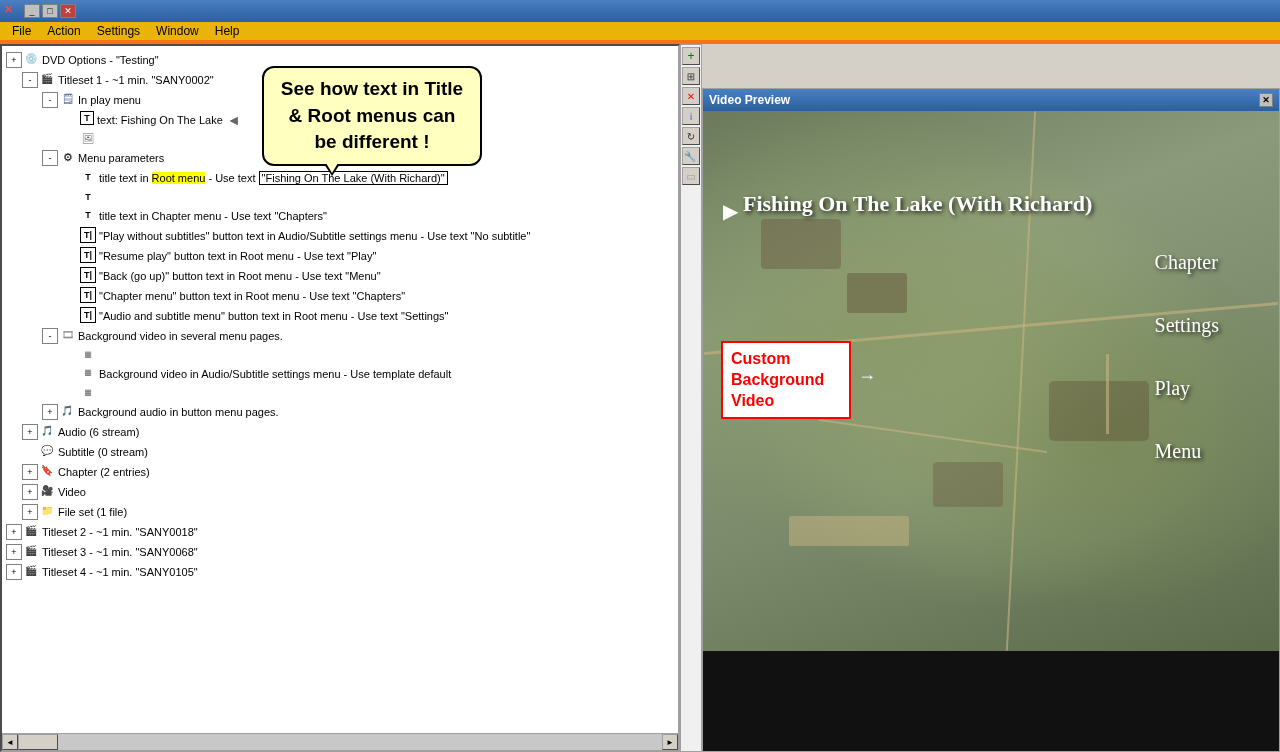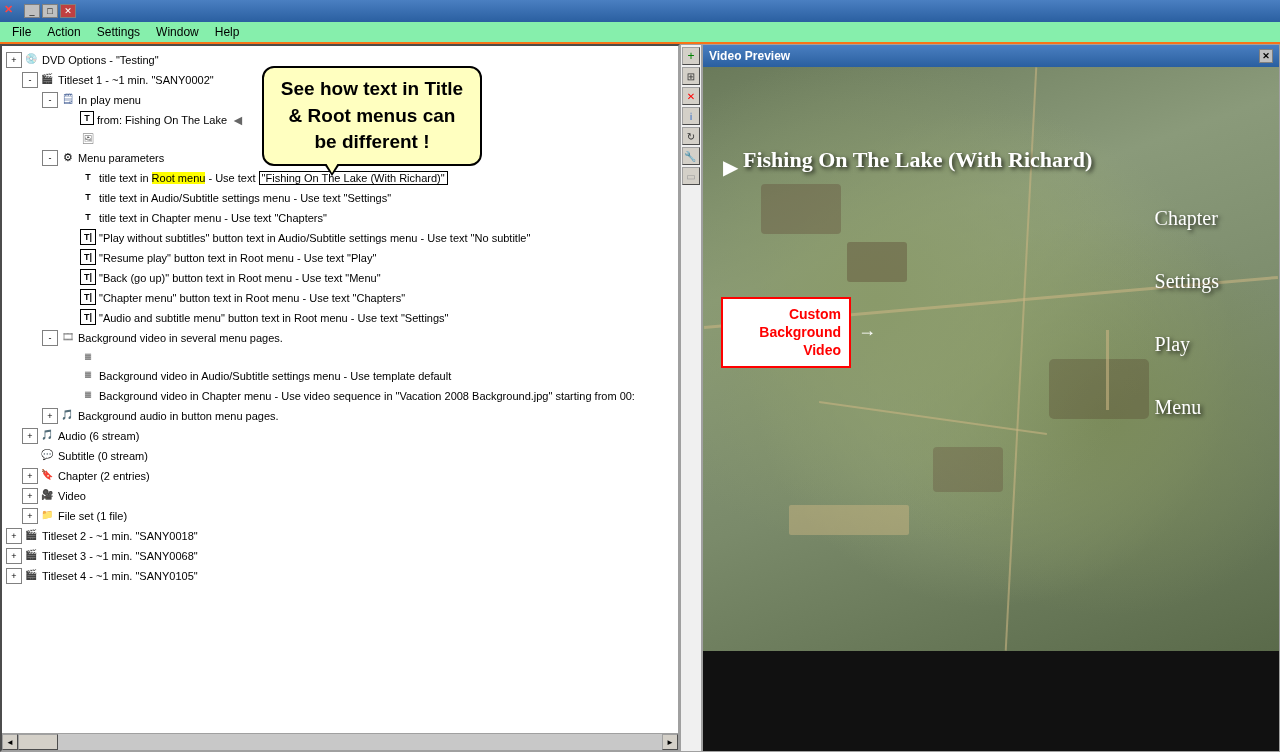--- a/index.html
+++ b/index.html
@@ -19,22 +19,22 @@
     .title-bar-text { flex: 1; font-size: 11px; font-weight: bold; }
     .title-bar-controls { display: flex; gap: 2px; }
     .title-bar-btn {
       width: 16px; height: 14px; background: #c0c0c0; border: 1px solid #808080;
       font-size: 9px; display: flex; align-items: center; justify-content: center;
       cursor: pointer; color: black; line-height: 1;
     }
 
     
     .menu-bar {
-      background: #86efac;
-      border-bottom: 2px solid #f97316;
+      background: #eab308;
+      border-bottom: 4px solid #f97316;
       height: 22px;
       display: flex;
       align-items: center;
       padding: 0 4px;
     }
     .menu-item {
       padding: 2px 8px;
       cursor: pointer;
       font-size: 12px;
     }
@@ -152,20 +152,21 @@
     .toolbar-btn.disabled { color: #999; }
 
     
     .right-panel {
       flex: 1;
       display: flex;
       flex-direction: column;
       background: #f0f0f0;
       border: 1px solid #a0a0a0;
       min-width: 0;
+      margin-top: 44px;
     }
     .preview-titlebar {
       background: linear-gradient(to bottom, #4a7fc1, #2a5fa0);
       color: white;
       height: 22px;
       display: flex;
       align-items: center;
       padding: 0 6px;
       font-size: 12px;
       font-weight: bold;
@@ -248,24 +249,24 @@
     }
 
     
     .custom-bg-label {
       position: absolute;
       left: 18px;
       top: 230px;
       background: white;
       border: 2px solid red;
       color: red;
-      font-size: 14px;
+      font-size: 16px;
       font-weight: bold;
       padding: 6px 8px;
-      text-align: right;
+      text-align: left;
       line-height: 1.3;
       max-width: 130px;
       z-index: 5;
     }
     .custom-bg-arrow {
       position: absolute;
       left: 155px;
       top: 253px;
       color: white;
       font-size: 18px;
@@ -336,21 +337,21 @@
         <span style="width:40px;display:inline-block;"></span>
         <div class="expander">-</div>
         <span class="icon icon-menu">🗒</span>
         <span class="item-text">In play menu</span>
       </div>
 
       <div class="tree-item">
         <span style="width:60px;display:inline-block;"></span>
         <div class="expander-space"></div>
         <span class="icon" style="border:1px solid #000; width:14px; height:14px; font-size:9px; font-weight:bold; display:inline-flex; align-items:center; justify-content:center; margin-right:3px;">T</span>
-        <span class="item-text">from: Fishing On The Lake</span>
+        <span class="item-text">text: Fishing On The Lake</span>
         <span style="font-size:14px; color:#666; margin-left:4px;">◄</span>
       </div>
 
       <div class="tree-item">
         <span style="width:60px;display:inline-block;"></span>
         <div class="expander-space"></div>
         <span class="icon icon-thumb">🖼</span>
       </div>
 
       <div class="tree-item">
@@ -364,21 +365,20 @@
         <span style="width:60px;display:inline-block;"></span>
         <div class="expander-space"></div>
         <span class="icon" style="font-size:9px; font-weight:bold; margin-right:3px;">T</span>
         <span class="item-text">title text in <span style="background:yellow;">Root menu</span> - Use text <span style="border:1px solid #000; padding:0 2px;">"Fishing On The Lake (With Richard)"</span></span>
       </div>
 
       <div class="tree-item">
         <span style="width:60px;display:inline-block;"></span>
         <div class="expander-space"></div>
         <span class="icon" style="font-size:9px; font-weight:bold; margin-right:3px;">T</span>
-        <span class="item-text">title text in Audio/Subtitle settings menu - Use text "Settings"</span>
       </div>
 
       <div class="tree-item">
         <span style="width:60px;display:inline-block;"></span>
         <div class="expander-space"></div>
         <span class="icon" style="font-size:9px; font-weight:bold; margin-right:3px;">T</span>
         <span class="item-text">title text in Chapter menu - Use text "Chapters"</span>
       </div>
 
       <div class="tree-item">
@@ -433,21 +433,20 @@
         <span style="width:60px;display:inline-block;"></span>
         <div class="expander-space"></div>
         <span class="icon" style="font-size:8px; color:#606060; margin-right:3px;">▦</span>
         <span class="item-text">Background video in Audio/Subtitle settings menu - Use template default</span>
       </div>
 
       <div class="tree-item">
         <span style="width:60px;display:inline-block;"></span>
         <div class="expander-space"></div>
         <span class="icon" style="font-size:8px; color:#606060; margin-right:3px;">▦</span>
-        <span class="item-text">Background video in Chapter menu - Use video sequence in "Vacation 2008 Background.jpg" starting from 00:</span>
       </div>
 
       <div class="tree-item">
         <span style="width:40px;display:inline-block;"></span>
         <div class="expander">+</div>
         <span class="icon icon-music">🎵</span>
         <span class="item-text">Background audio in button menu pages.</span>
       </div>
 
       <div class="tree-item">

